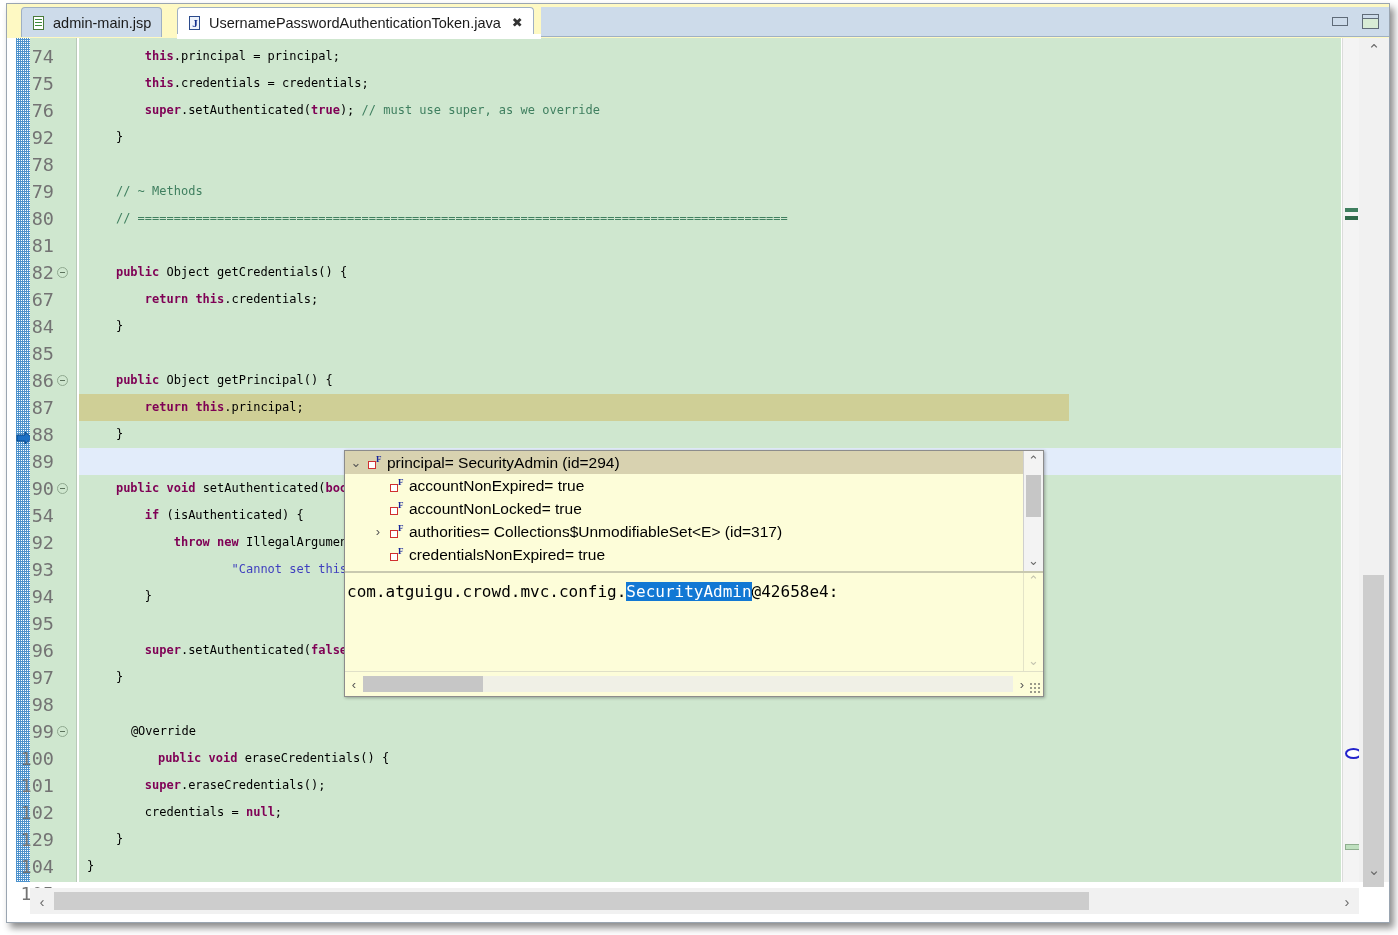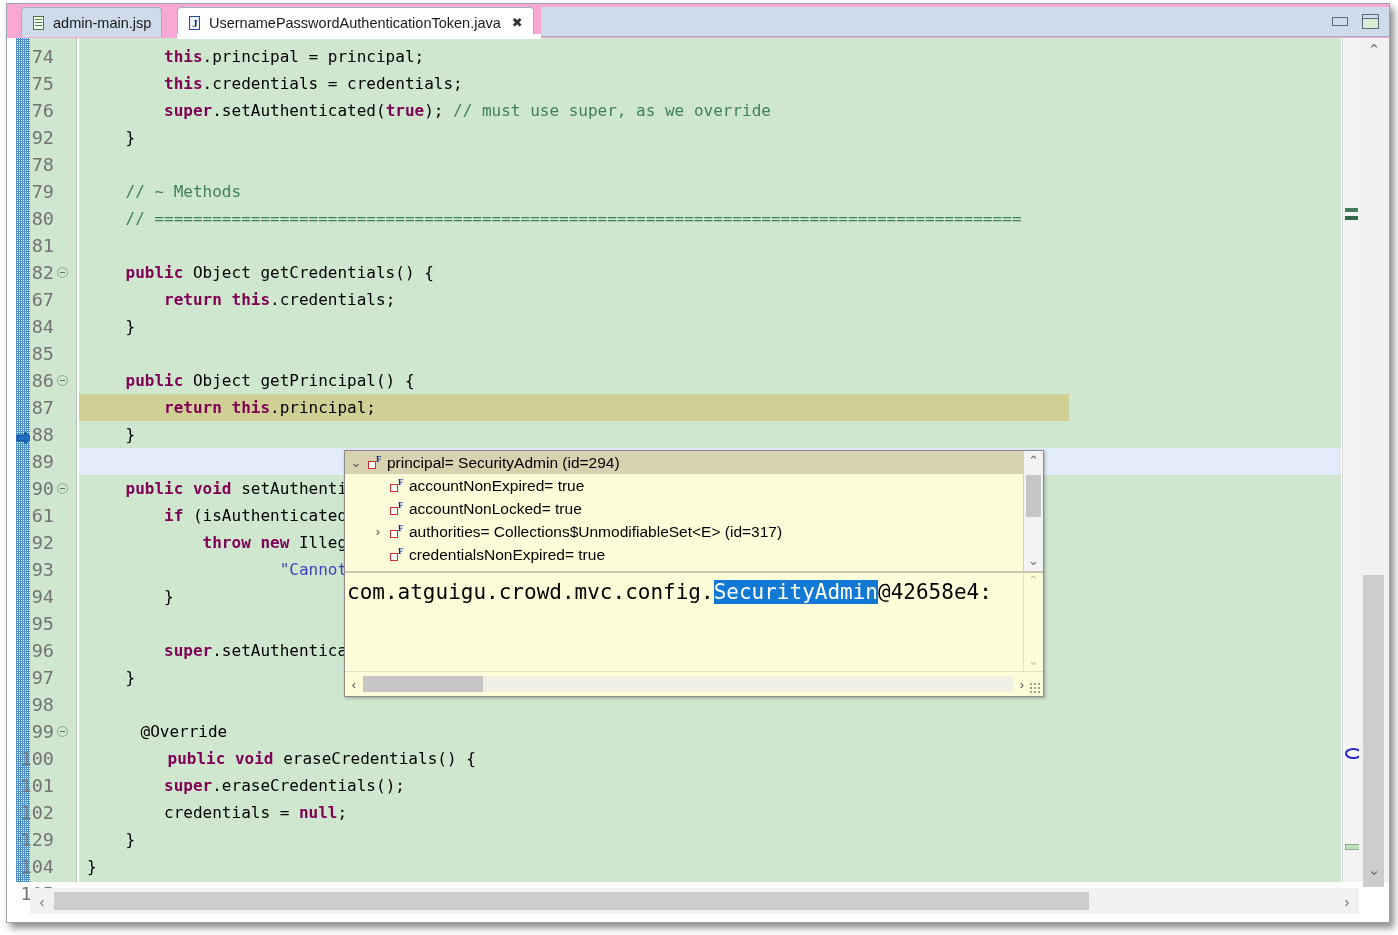--- a/index.html
+++ b/index.html
@@ -3,21 +3,21 @@
 <meta charset="utf-8">
 <style>
   html,body{margin:0;padding:0;background:#ffffff;}
   body{width:1398px;height:935px;font-family:"Liberation Sans",sans-serif;overflow:hidden;}
 
   #app{position:absolute;left:6px;top:3px;width:1384px;height:920px;
        background:#ffffff;border:1px solid #9aa5b1;box-sizing:border-box;
        box-shadow:4px 5px 7px rgba(0,0,0,.45);}
 
   
-  .tabbar{position:absolute;left:0;top:0;right:0;height:34px;background:#f9a8d4;}
+  .tabbar{position:absolute;left:0;top:0;right:0;height:34px;background:#fef9c3;}
   .tab{position:absolute;top:3px;height:30px;box-sizing:border-box;
        display:flex;align-items:center;gap:7px;padding:0 10px;
        border:1px solid #9fb0c4;border-bottom:none;
        border-top-left-radius:4px;border-top-right-radius:4px;
        font-size:14.5px;color:#1a1a1a;white-space:nowrap;}
   .tab.inactive{background:#cddbea;left:14px;}
   .tab.active{background:#ffffff;left:170px;border-color:#9fb0c4;z-index:3;}
   .tab-bg-fill{position:absolute;left:170px;top:30px;width:364px;height:5px;background:#fff;z-index:4;}
   .tabrest{position:absolute;left:534px;top:3px;right:0;height:30px;background:#cddbea;
            border-bottom:1px solid #9fb0c4;box-sizing:border-box;}
@@ -56,21 +56,21 @@
       font-size:18.5px;color:#737373;text-align:right;line-height:27px;height:27px;}
   .fold{position:absolute;right:6px;width:13px;height:13px;}
   .fold .ring{position:absolute;left:0;top:0;width:11px;height:11px;border:1px solid #8fa88f;
       border-radius:50%;box-sizing:border-box;background:#cfe7cf;}
   .fold .ring:after{content:"";position:absolute;left:2px;top:4px;width:5px;height:1px;background:#5d735d;}
 
   .sep{position:absolute;left:69px;top:0;width:1px;bottom:40px;background:#b9c9b9;}
 
   .code{position:absolute;left:72px;top:0;right:48px;bottom:40px;background:#cfe7cf;overflow:hidden;}
   .ln{position:absolute;left:0;right:0;height:27px;line-height:27px;white-space:pre;
-      font-family:"DejaVu Sans Mono",monospace;font-size:16px;color:#000;}
+      font-family:"DejaVu Sans Mono",monospace;font-size:12px;color:#000;}
   .ln .pad{padding-left:8px;display:inline-block;}
   .hl-exec{background:#cfcf96;}
   .hl-cur{background:#e2ecfa;}
   .kw{color:#7f0055;font-weight:bold;}
   .cm{color:#3f7f5f;}
   .jd{color:#3f3fbf;}
   .blk{color:#000;}
 
   
   .vrule{position:absolute;right:30px;top:0;width:17px;bottom:40px;background:#f4f4f4;border-left:1px solid #dcdcdc;box-sizing:border-box;}
@@ -90,21 +90,21 @@
   .trow{position:relative;height:23px;display:flex;align-items:center;font-size:15.5px;color:#000;white-space:nowrap;}
   .trow.sel{background:#d8d2b0;}
   .twist{width:22px;text-align:center;color:#555;font-size:13px;flex:0 0 auto;}
   .fieldicon{width:16px;height:16px;position:relative;flex:0 0 auto;margin-right:4px;}
   .fieldicon .sq{position:absolute;left:1px;top:6px;width:8px;height:8px;border:1.6px solid #d03030;box-sizing:border-box;background:#fff;}
   .fieldicon .f{position:absolute;left:9px;top:-1px;font-size:9px;color:#17259b;font-weight:bold;font-family:"Liberation Serif",serif;}
   .tree-scroll{position:absolute;right:0;top:0;width:20px;height:120px;background:#f3f3f3;border-left:1px solid #cfcfcf;box-sizing:border-box;}
   .tree-scroll .thumb{position:absolute;left:2px;right:2px;top:24px;height:42px;background:#c6c6c6;}
   .tp-sep{position:absolute;left:0;right:0;top:120px;height:2px;background:#c9c9b0;}
   .detail{position:absolute;left:0;top:122px;right:20px;bottom:25px;background:#fdfdd9;padding:6px 0 0 2px;box-sizing:border-box;}
-  .detail .dline{font-family:"DejaVu Sans Mono",monospace;font-size:21px;color:#000;white-space:pre;line-height:26px;}
+  .detail .dline{font-family:"DejaVu Sans Mono",monospace;font-size:16px;color:#000;white-space:pre;line-height:26px;}
   .selhl{background:#1278d4;color:#ffffff;}
   .detail-scroll{position:absolute;right:0;top:122px;width:20px;bottom:25px;background:#fdfdd9;border-left:1px solid #e3e3c8;box-sizing:border-box;}
   .detail-scroll .a{position:absolute;left:0;right:0;height:18px;text-align:center;color:#c4c4b0;font-size:13px;}
   .phscroll{position:absolute;left:0;right:0;bottom:0;height:25px;background:#fdfdd9;border-top:1px solid #e0e0c8;box-sizing:border-box;}
   .phscroll .track{position:absolute;left:18px;right:30px;top:4px;bottom:4px;background:#f0f0e6;}
   .phscroll .thumb{position:absolute;left:18px;top:4px;bottom:4px;width:120px;background:#c6c6c6;}
   .ph-arrow{position:absolute;top:0;bottom:0;width:18px;display:flex;align-items:center;justify-content:center;color:#555;font-size:13px;}
   .grip{position:absolute;right:2px;bottom:2px;width:12px;height:12px;
         background-image:radial-gradient(#9a9a8a 35%,transparent 36%);
         background-size:4px 4px;}
@@ -171,21 +171,21 @@
         <div class="fold" style="top: 337px;">
           <span class="ring"></span>
         </div>
         <div class="num" style="top: 356px;">87</div>
         <div class="num" style="top: 383px;">88</div>
         <div class="num" style="top: 410px;">89</div>
         <div class="num" style="top: 437px;">90</div>
         <div class="fold" style="top: 445px;">
           <span class="ring"></span>
         </div>
-        <div class="num" style="top: 464px;">61</div>
+        <div class="num" style="top: 464px;">54</div>
         <div class="num" style="top: 491px;">92</div>
         <div class="num" style="top: 518px;">93</div>
         <div class="num" style="top: 545px;">94</div>
         <div class="num" style="top: 572px;">95</div>
         <div class="num" style="top: 599px;">96</div>
         <div class="num" style="top: 626px;">97</div>
         <div class="num" style="top: 653px;">98</div>
         <div class="num" style="top: 680px;">99</div>
         <div class="fold" style="top: 688px;">
           <span class="ring"></span>

